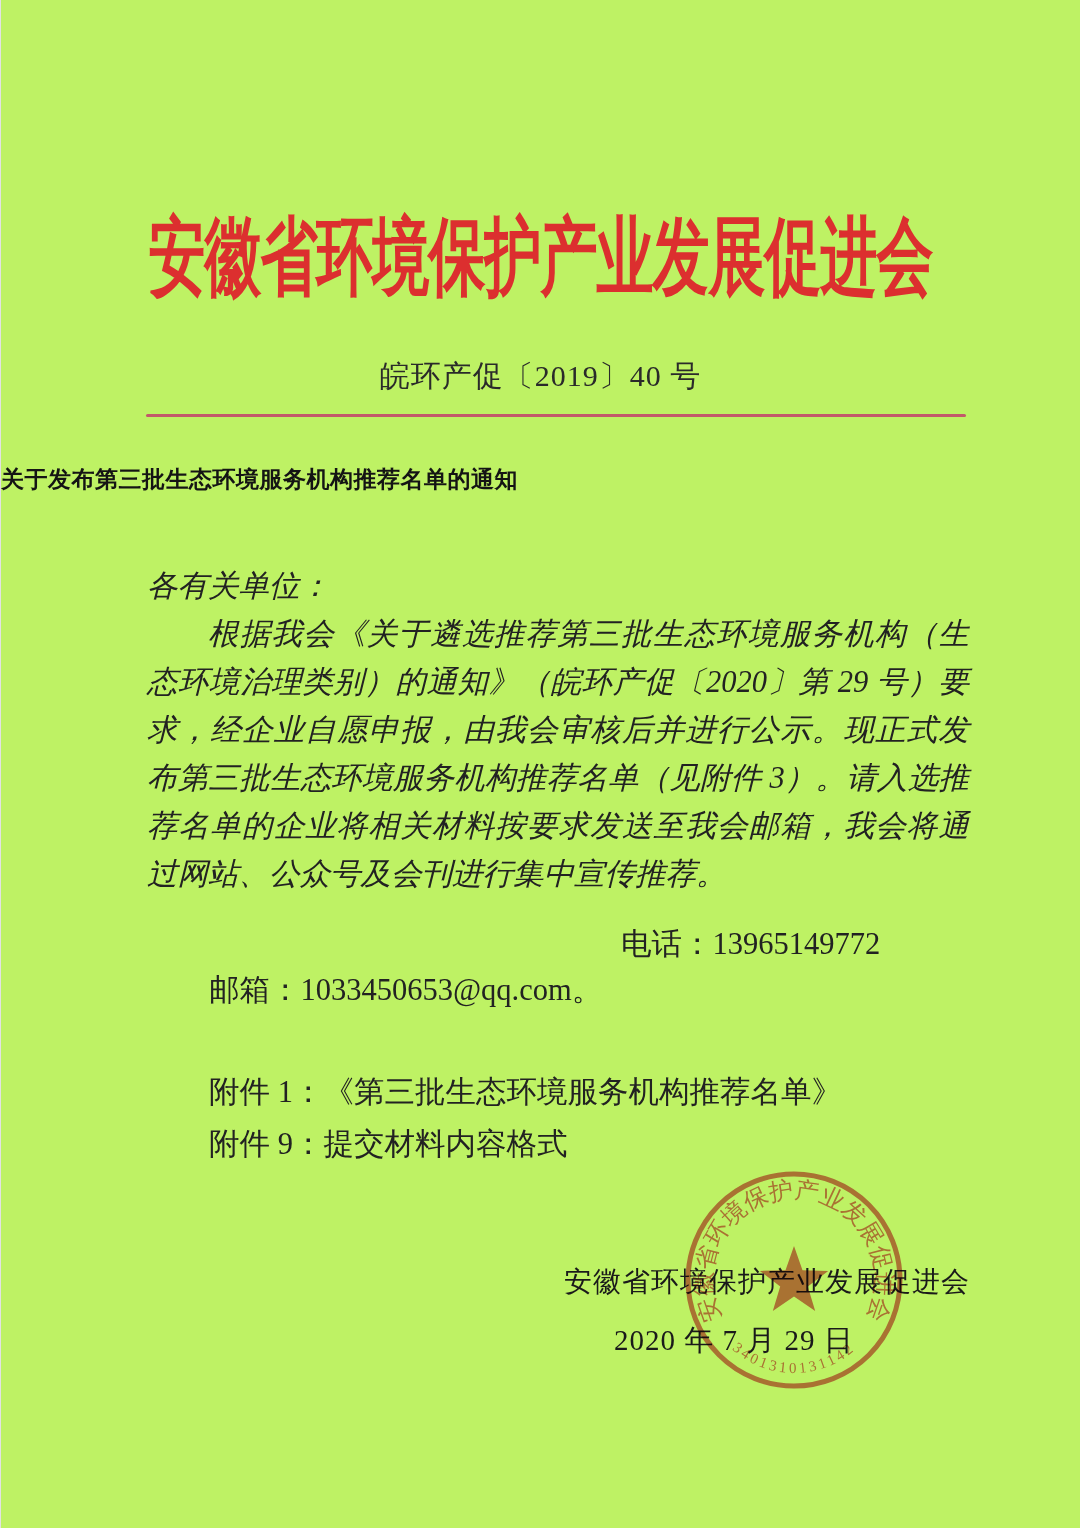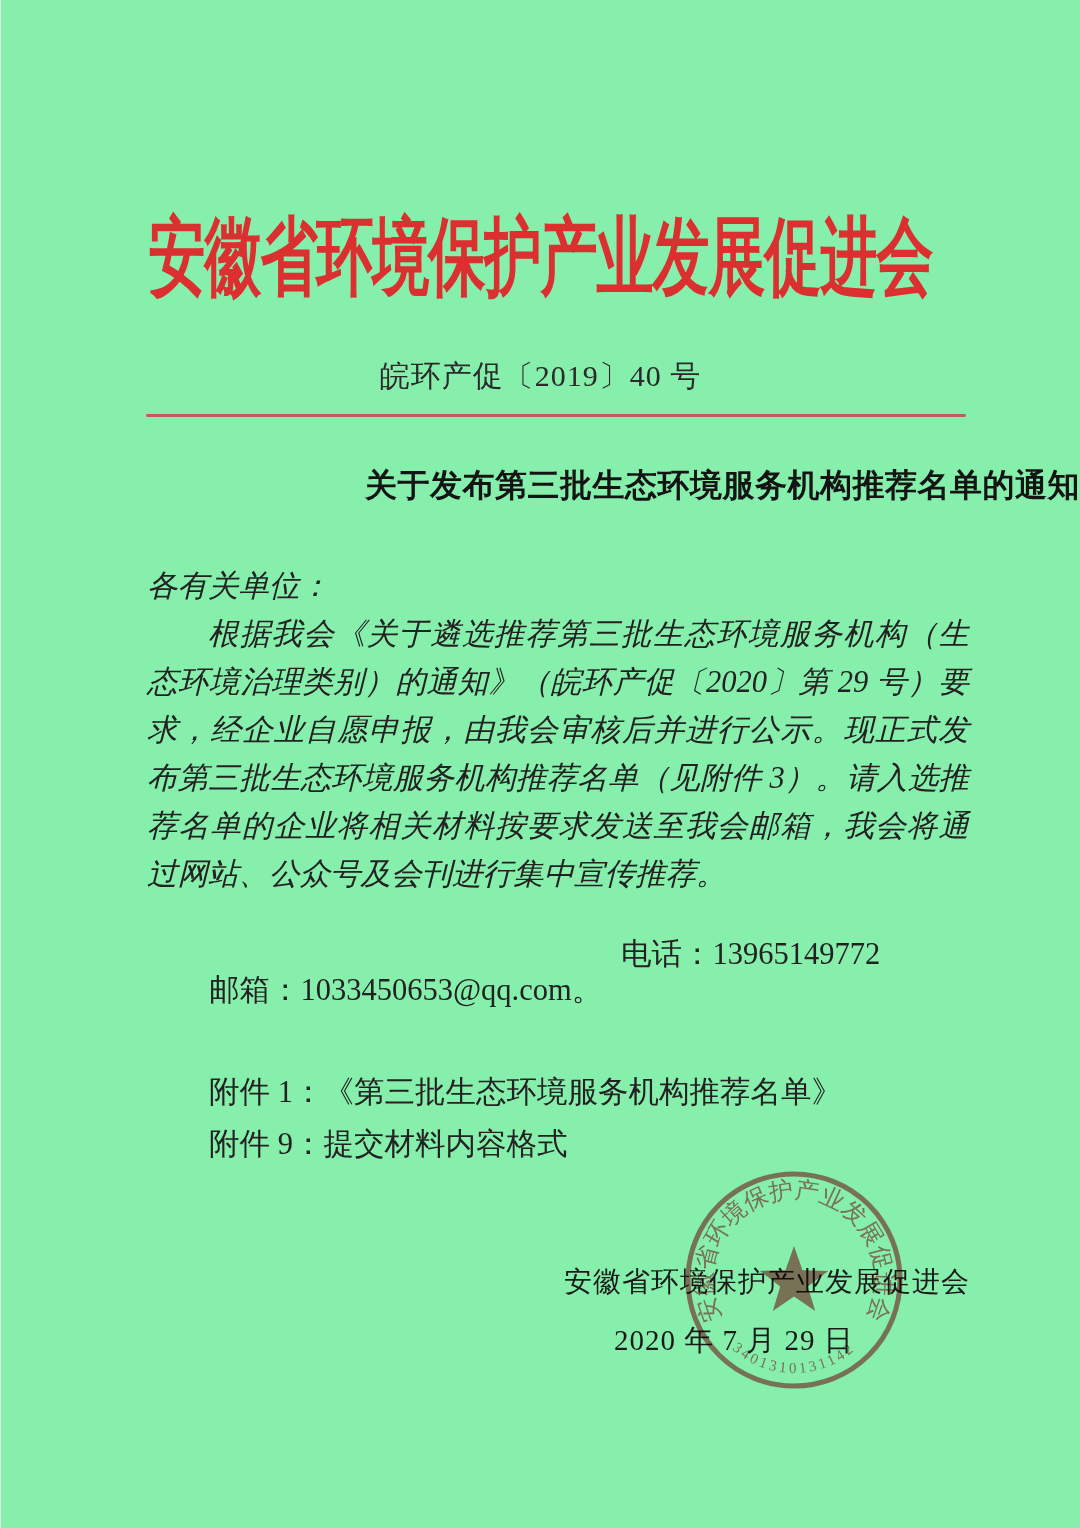--- a/index.html
+++ b/index.html
@@ -1,21 +1,21 @@
 <!DOCTYPE html>
 <html><head>
 <meta charset="utf-8">
 <style>
   * { margin:0; padding:0; box-sizing:border-box; }
   html,body { background:#e8e8e8; }
   .page {
     position:relative;
     width:1080px; height:1528px;
     margin:0 auto;
-    background:#86efac;
+    background:#bef264;
     font-family:"Liberation Serif","DejaVu Serif",serif;
     color:#1e1e1e;
     overflow:hidden;
     border-left:1px solid #e2e2e2;
   }
   .org-header {
     position:absolute; top:200px; left:0; width:100%;
     text-align:center;
     font-size:57px; font-weight:bold;
     letter-spacing:-1px;
@@ -29,37 +29,37 @@
     text-align:center; font-size:30px; color:#2a2a2a;
     letter-spacing:1px;
   }
   .red-divider {
     position:absolute; top:414px; left:145px;
     width:820px; height:3px;
     border-radius:2px;
   }
   .doc-title {
     position:absolute; top:464px; left:0; width:100%;
-    text-align:right; font-size:32px; font-weight:bold; color:#141414;
+    text-align:left; font-size:23px; font-weight:bold; color:#141414;
     letter-spacing:0.5px;
   }
   .body-block {
     position:absolute; left:146px; width:822px;
     font-size:30.5px; line-height:48px;
     text-align:justify;
     color:#222;
     font-style:italic;
   }
   .salutation-block { top:562px; }
   .paragraph { text-indent:2em; }
   .contact-line { position:absolute; left:146px; width:822px; height:50px; font-size:30.5px; color:#222; }
   .contact-line-1 { top:920px; }
   .contact-line-2 { top:970px; }
   .contact-indent { margin-left:62px; }
-  .phone-group { position:absolute; left:474px; top:14px; }
+  .phone-group { position:absolute; left:474px; top:4px; }
   .attachments { position:absolute; left:146px; top:1066px; width:822px; font-size:30.5px; line-height:52px; color:#222; }
   .attach-row { margin-left:62px; }
   .sig-org {
     position:absolute; top:1263px; left:563px; width:400px;
     text-align:center; font-size:28px; letter-spacing:1px; color:#1a1a1a;
     white-space:nowrap;
   }
   .sig-date {
     position:absolute; top:1321px; left:613px; width:360px;
     text-align:left; font-size:29px; color:#1a1a1a;

